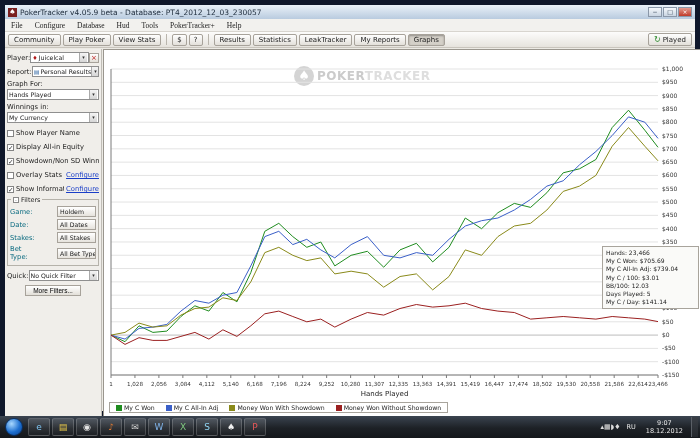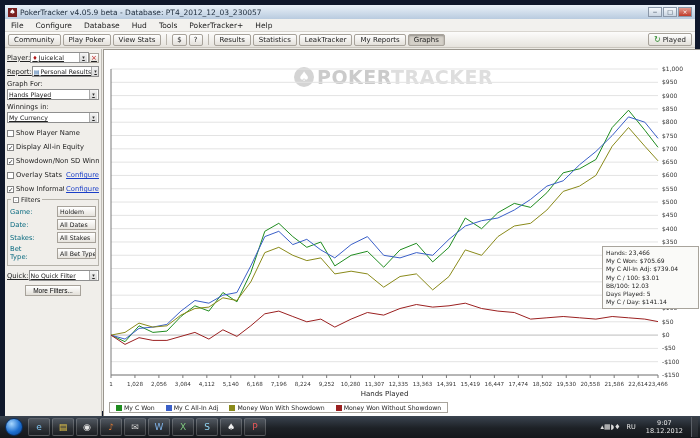--- a/index.html
+++ b/index.html
@@ -12,34 +12,34 @@
   .title-icon{width:9px;height:9px;background:#7a1f1f;color:#fff;font-size:7px;line-height:9px;text-align:center;margin-right:3px;flex:none;}
   .title-icon::after{content:"♠";}
   .win-btns{margin-left:auto;display:flex;gap:1px;}
   .win-btn{width:14px;height:10px;border:1px solid #8a97a8;background:linear-gradient(#f6f9fc,#c9d5e2);font-size:6px;line-height:8px;text-align:center;color:#324355;}
   .win-btn.min::after{content:"−";}
   .win-btn.max::after{content:"□";}
   .win-btn.close{background:linear-gradient(#e49a8e,#c03b2a);color:#fff;}
   .win-btn.close::after{content:"×";}
 
   .menubar{height:13px;background:#f2f1ee;border-bottom:1px solid #d8d5cf;display:flex;align-items:center;padding:0 5px;gap:10px;font-size:7.5px;color:#222;}
-  .menu-item{padding:0 1px;}
+  .menu-item{padding:0 1px;font-family:Liberation Serif, serif;}
 
   .toolbar{height:16px;background:linear-gradient(#fcfcfb,#e6e3dd);border-bottom:1px solid #c9c5bd;display:flex;align-items:center;padding:0 3px;gap:2px;font-size:7px;color:#222;}
   .tbtn{border:1px solid #a7a29a;background:linear-gradient(#fefefe,#e3e0da);padding:1px 5px;border-radius:2px;white-space:nowrap;}
   .tbtn.small{padding:1px 4px;}
   .tbtn.active{background:#d4d0c8;box-shadow:inset 0 1px 2px rgba(0,0,0,.3);}
   .tb-sep{width:1px;height:11px;background:#b9b5ad;margin:0 3px;}
   .refresh-wrap{margin-left:auto;}
   .refresh-icon{color:#2e8b2e;font-size:8px;margin-right:2px;}
   .refresh-icon::after{content:"↻";}
 
   
   .sidebar{position:absolute;top:44px;left:0;width:97px;height:371px;background:#f0eeea;border-right:1px solid #c0bdb6;padding:3px 2px;font-size:6.8px;color:#222;}
-  .srow{display:flex;align-items:center;gap:0;margin-bottom:3px;text-decoration:underline;}
+  .srow{display:flex;align-items:center;gap:0;margin-bottom:3px;}
   .slabel{flex:none;}
   .dd{flex:1;display:flex;align-items:center;background:#fff;border:1px solid #8f8f8f;height:11px;padding:0 1px;font-size:6.2px;overflow:hidden;white-space:nowrap;}
   .dd .glyph{flex:none;margin-right:1px;font-size:6px;}
   .player-glyph{color:#b01818;}
   .player-glyph::after{content:"♦";}
   .report-glyph{color:#3a6ea8;}
   .report-glyph::after{content:"▤";}
   .dd .arrow{margin-left:auto;flex:none;width:8px;height:9px;background:linear-gradient(#f4f4f4,#d6d6d6);border-left:1px solid #aaa;font-size:5px;text-align:center;line-height:9px;color:#333;}
   .dd .arrow::after{content:"▾";}
   .xbtn{flex:none;width:10px;height:10px;border:1px solid #a7a29a;background:linear-gradient(#fff,#e2dfd8);color:#c02020;font-size:7px;line-height:8px;text-align:center;}
@@ -55,21 +55,21 @@
   .frow{display:flex;align-items:center;gap:19px;margin:2px 0;}
   .flabel{flex:none;width:28px;color:#0a6b80;}
   .fbtn{flex:1;border:1px solid #a7a29a;background:linear-gradient(#ffffff,#e6e3dd);padding:1px 2px;text-align:left;font-size:6.2px;white-space:nowrap;overflow:hidden;}
   .more-btn{display:block;margin:4px auto 0;border:1px solid #a7a29a;background:linear-gradient(#ffffff,#e2dfd8);padding:1px 7px;font-size:6.5px;}
 
   
   .chart-panel{position:absolute;top:44px;left:98px;width:600px;height:370px;background:#fff;border:1px solid #9a968e;}
   .chart-title{position:absolute;top:2px;left:0;right:0;text-align:center;font-size:7.5px;color:#333;}
   .watermark{position:absolute;top:16px;left:190px;display:flex;align-items:center;gap:3px;pointer-events:none;}
   .wm-circle{width:20px;height:20px;border-radius:50%;background:#d4d4d4;color:#fff;font-size:13px;text-align:center;line-height:20px;}
-  .wm-text{font-size:19px;font-weight:bold;color:#cbcbcb;letter-spacing:.5px;}
+  .wm-text{font-size:12px;font-weight:bold;color:#cbcbcb;letter-spacing:.5px;}
   .wm-text .t2{color:#dedede;}
   #chart-svg{position:absolute;top:13px;left:1px;}
   .infobox{position:absolute;left:498px;top:196px;width:97px;background:#fafaf8;border:1px solid #a8a49c;padding:2px 3px;font-size:6px;line-height:8.2px;color:#222;}
   .legendbox{position:absolute;left:5px;top:352px;display:flex;align-items:center;gap:11px;border:1px solid #a8a49c;padding:1px 6px;font-size:6.2px;background:#fff;color:#222;white-space:nowrap;}
   .lg-item{display:flex;align-items:center;gap:2px;}
   .lg-sw{width:6px;height:6px;display:inline-block;}
 
   
   .taskbar{position:absolute;left:0;right:0;bottom:0;height:22px;background:linear-gradient(#3b4450,#1d2126 55%,#14171b);display:flex;align-items:center;padding:0 2px;gap:2px;}
   .orb{width:18px;height:18px;border-radius:50%;background:radial-gradient(circle at 35% 30%,#a8d8ff,#1d6fd0 55%,#0a3f8a);border:1px solid #0b2f60;margin:0 3px;flex:none;}

